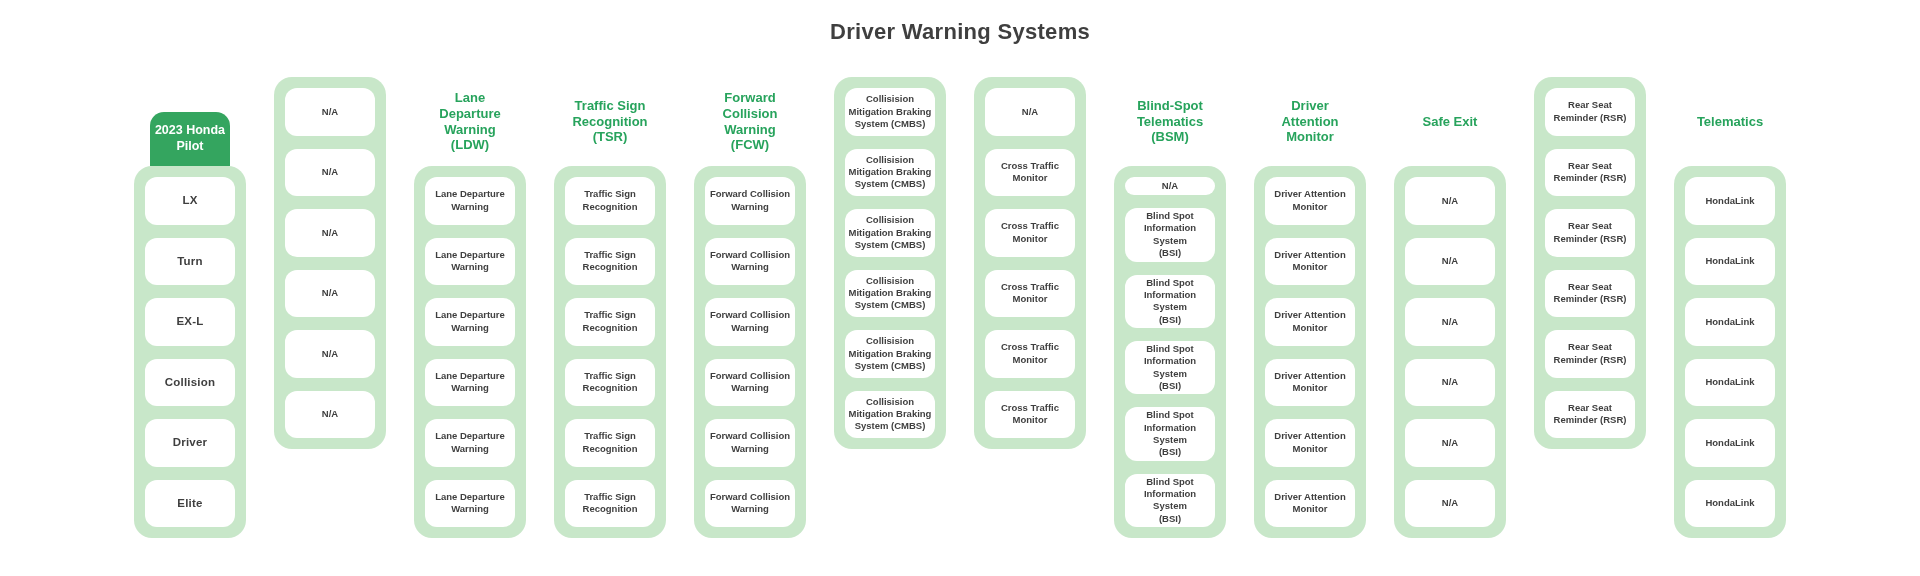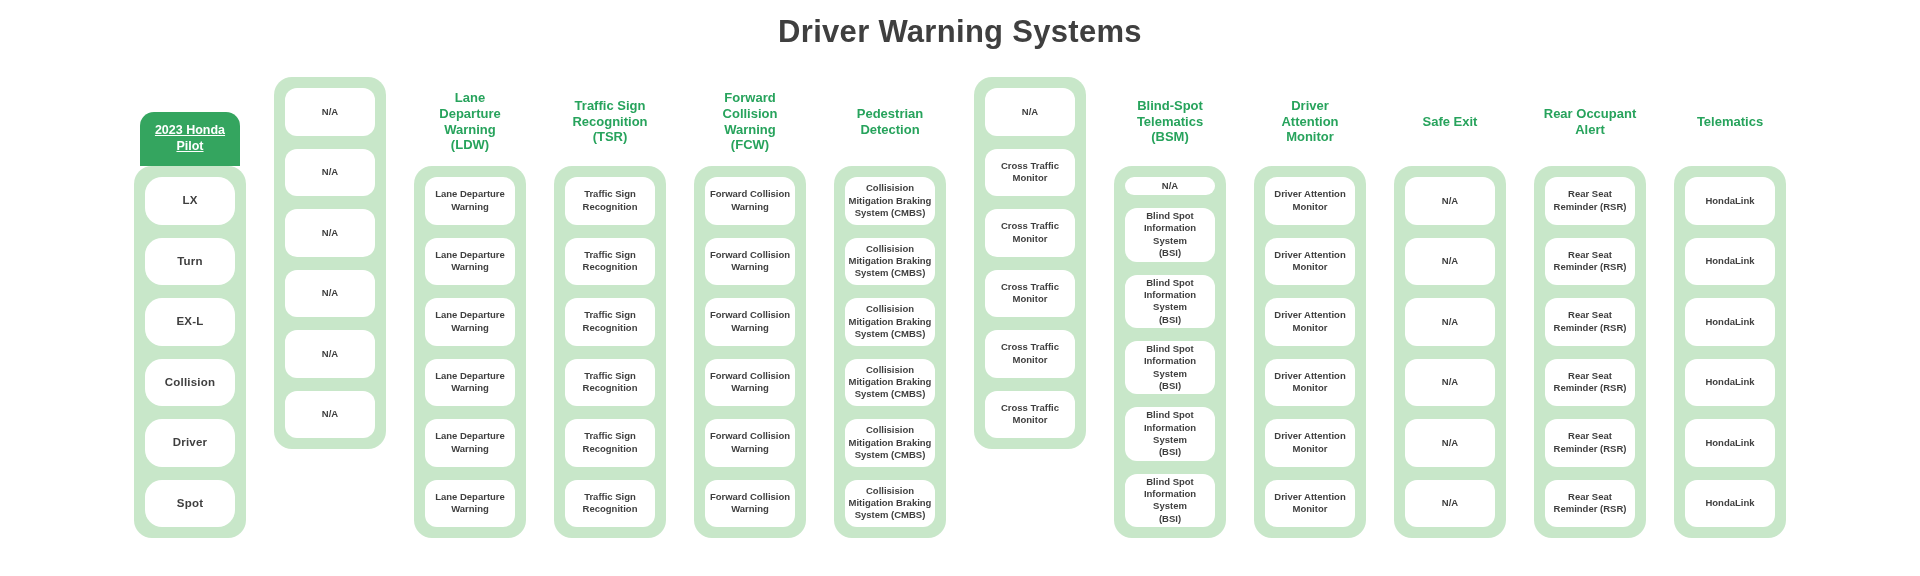--- a/index.html
+++ b/index.html
@@ -11,21 +11,21 @@
   * { margin: 0; padding: 0; box-sizing: border-box; }
   html, body {
     width: 1920px; height: 576px;
     background: #ffffff;
     overflow: hidden;
     font-family: "Liberation Sans", sans-serif;
   }
   .page-title {
     margin-top: 14px;
     text-align: center;
-    font-size: 31px;
+    font-size: 22px;
     font-weight: 600;
     letter-spacing: 0.3px;
     color: var(--text-dark);
     line-height: 36px;
   }
   .table {
     width: 1652px;
     margin: 27px auto 0 auto;
     display: flex;
     gap: 28px;
@@ -45,34 +45,33 @@
   }
   .trim-col .header-zone { align-items: flex-end; }
   .col-header {
     color: var(--header-green);
     font-weight: 700;
     font-size: 13px;
     line-height: 1.22;
     white-space: pre-line;
   }
   .badge {
-    width: 100px;
+    width: 80px;
     height: 54px;
     background: var(--badge-green);
     color: #ffffff;
     border-radius: 14px 14px 0 0;
     display: flex;
     align-items: center;
     justify-content: center;
     text-align: center;
     font-weight: 700;
     font-size: 12.5px;
     line-height: 1.25;
     white-space: pre-line;
-    text-decoration: underline;
   }
   .container {
     background: var(--column-green);
     border-radius: 18px;
     padding: 11px;
     height: 372px;
     display: flex;
     flex-direction: column;
     gap: 13px;
   }
@@ -84,40 +83,40 @@
     align-items: center;
     justify-content: center;
     text-align: center;
     font-weight: 700;
     color: var(--text-dark);
     font-size: 9.5px;
     line-height: 1.3;
     white-space: pre-line;
     padding: 2px;
   }
-  .trim-cell { font-size: 11.5px; letter-spacing: 0.2px; border-radius: 17px; }
+  .trim-cell { font-size: 11.5px; letter-spacing: 0.2px; }
 </style>
 </head>
 <body>
 
 <h1 class="page-title">Driver Warning Systems</h1>
 
 <div class="table" id="table">
   <div class="col trim-col">
     <div class="header-zone">
       <div class="badge">2023 Honda
 Pilot</div>
     </div>
     <div class="container" id="trim-cells">
         <div class="cell trim-cell">LX</div>
         <div class="cell trim-cell">Turn</div>
         <div class="cell trim-cell">EX-L</div>
         <div class="cell trim-cell">Collision</div>
         <div class="cell trim-cell">Driver</div>
-        <div class="cell trim-cell">Spot</div>
+        <div class="cell trim-cell">Elite</div>
       </div>
   </div>
 
 <div class="col">
       <div class="container">
         <div class="cell">N/A</div>
         <div class="cell">N/A</div>
         <div class="cell">N/A</div>
         <div class="cell">N/A</div>
         <div class="cell">N/A</div>
@@ -183,24 +182,20 @@
 Warning</div>
         <div class="cell">Forward Collision
 Warning</div>
         <div class="cell">Forward Collision
 Warning</div>
         <div class="cell">Forward Collision
 Warning</div>
       </div>
     </div>
     <div class="col">
-      <div class="header-zone">
-        <div class="col-header">Pedestrian
-Detection</div>
-      </div>
       <div class="container">
         <div class="cell">Collisision
 Mitigation Braking
 System (CMBS)</div>
         <div class="cell">Collisision
 Mitigation Braking
 System (CMBS)</div>
         <div class="cell">Collisision
 Mitigation Braking
 System (CMBS)</div>
@@ -283,24 +278,20 @@
       <div class="container">
         <div class="cell">N/A</div>
         <div class="cell">N/A</div>
         <div class="cell">N/A</div>
         <div class="cell">N/A</div>
         <div class="cell">N/A</div>
         <div class="cell">N/A</div>
       </div>
     </div>
     <div class="col">
-      <div class="header-zone">
-        <div class="col-header">Rear Occupant
-Alert</div>
-      </div>
       <div class="container">
         <div class="cell">Rear Seat
 Reminder (RSR)</div>
         <div class="cell">Rear Seat
 Reminder (RSR)</div>
         <div class="cell">Rear Seat
 Reminder (RSR)</div>
         <div class="cell">Rear Seat
 Reminder (RSR)</div>
         <div class="cell">Rear Seat

